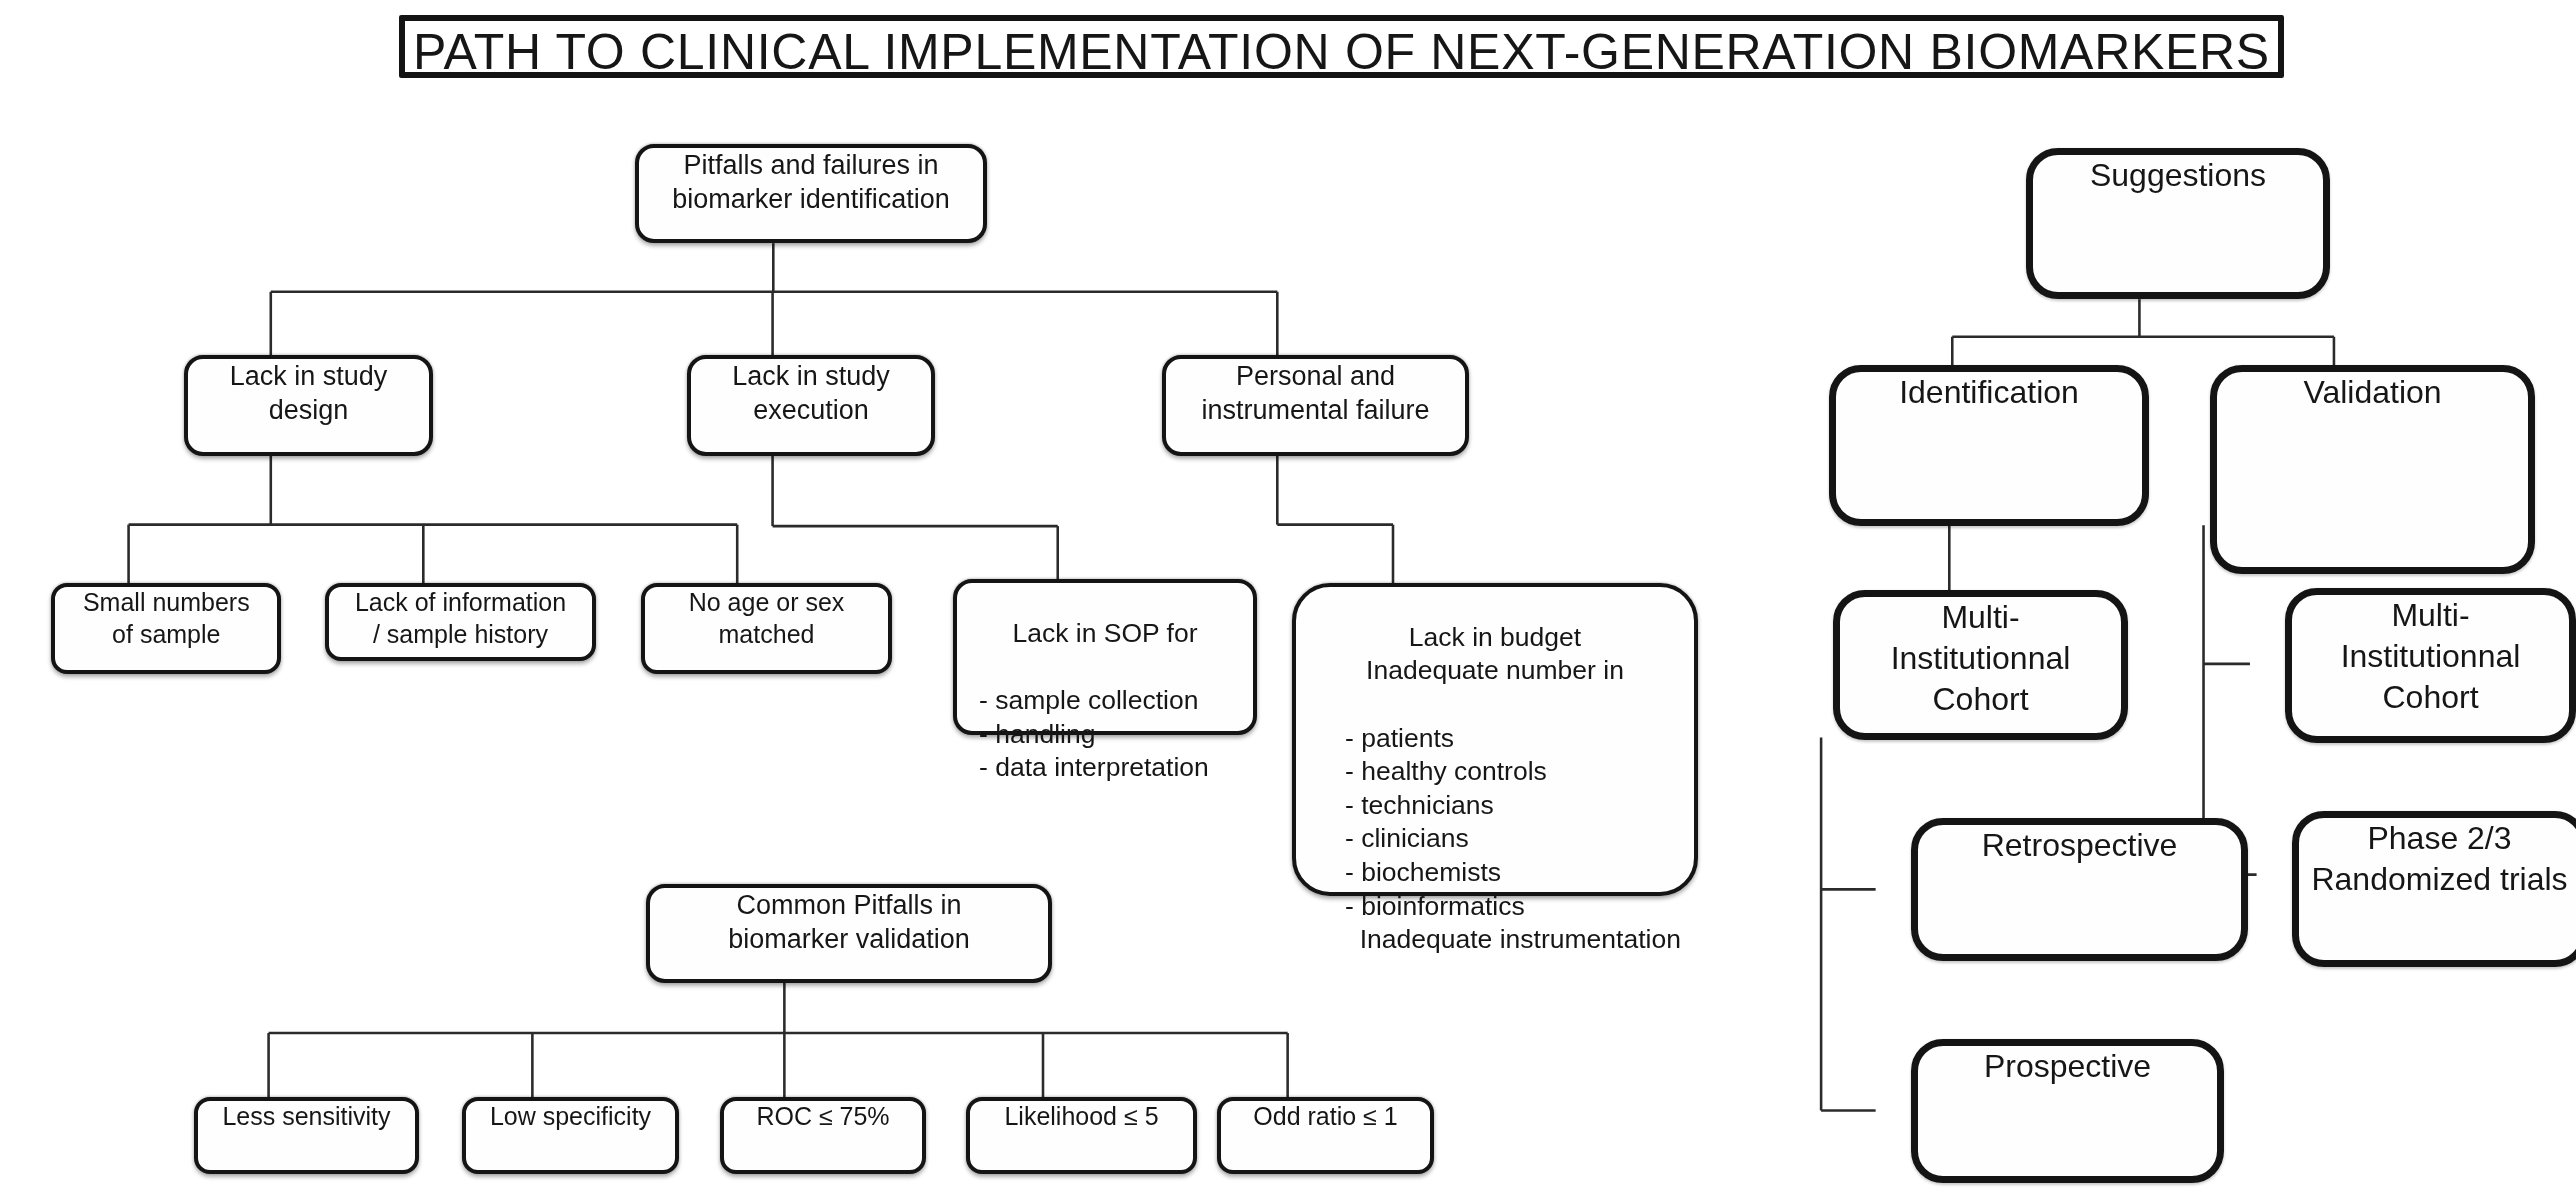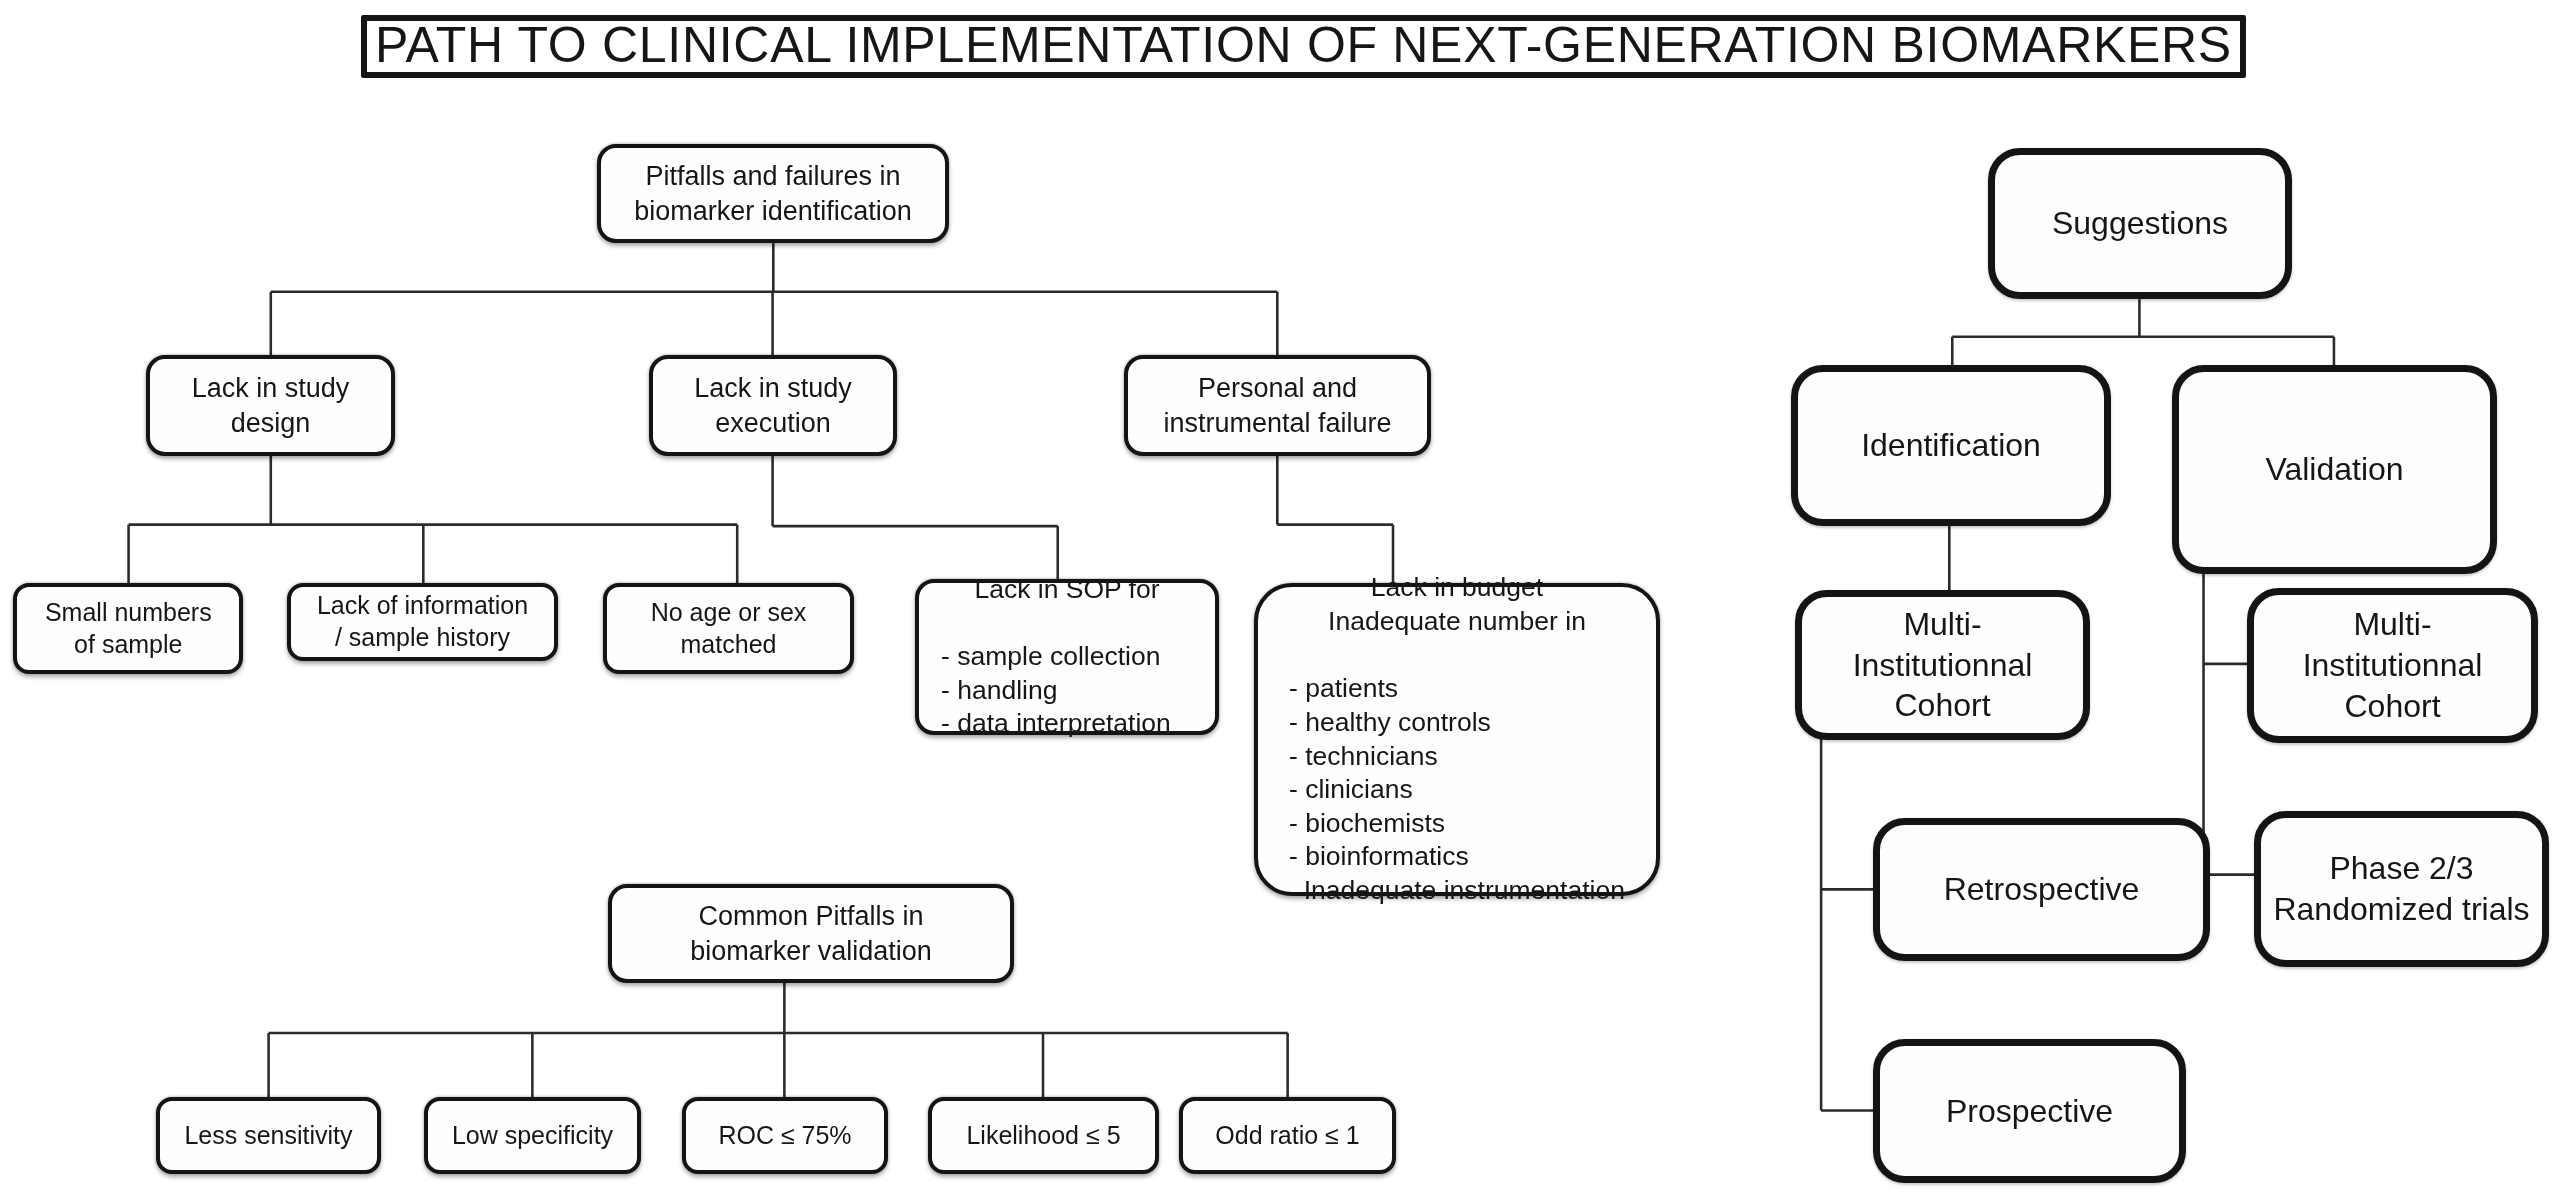--- a/index.html
+++ b/index.html
@@ -12,30 +12,30 @@
     font-family: "Liberation Sans", sans-serif;
     color: #161616;
     overflow: hidden;
   }
   #connectors { position: absolute; left: 0; top: 0; width: 2576px; height: 1204px; }
   #connectors line { stroke: #2b2b2b; stroke-width: 3.5; }
 
   .node {
     position: absolute;
     display: flex;
-    align-items: center;
     justify-content: center;
     text-align: center;
     background: #fefefe;
     border: 4.4px solid #141414;
     border-radius: 19px;
     white-space: pre-line;
     font-size: 27px;
     line-height: 1.27;
     box-shadow: 0 2.2px 4.4px rgba(0,0,0,0.32), 0 -0.7px 2.2px rgba(0,0,0,0.16);
+    margin-left: 38px;
   }
   .node--title {
     border-radius: 2.2px;
     border-width: 6.6px;
     font-size: 50px;
     letter-spacing: 0.7px;
     box-shadow: none;
     background: #ffffff;
   }
   .node--list { font-size: 26.5px; }
@@ -44,21 +44,21 @@
   .node--r {
     border-width: 7.4px;
     border-radius: 32px;
     font-size: 32px;
     line-height: 1.28;
     box-shadow: 0 1.5px 2.9px rgba(0,0,0,0.22);
   }
   .list-inner { width: 100%; }
   .list-heading { text-align: center; }
   .list-items { text-align: left; padding-left: 22px; }
-  .node--budget .list-items { padding-left: 31px; }
+  .node--budget .list-items { padding-left: 49px; }
 </style>
 </head>
 <body>
 
 <div id="canvas">
 
   <svg id="connectors" viewBox="0 0 3495 1634">
     <g>
       <line x1="1049" y1="330" x2="1049" y2="396"></line>
       <line x1="367" y1="396" x2="1733" y2="396"></line>

